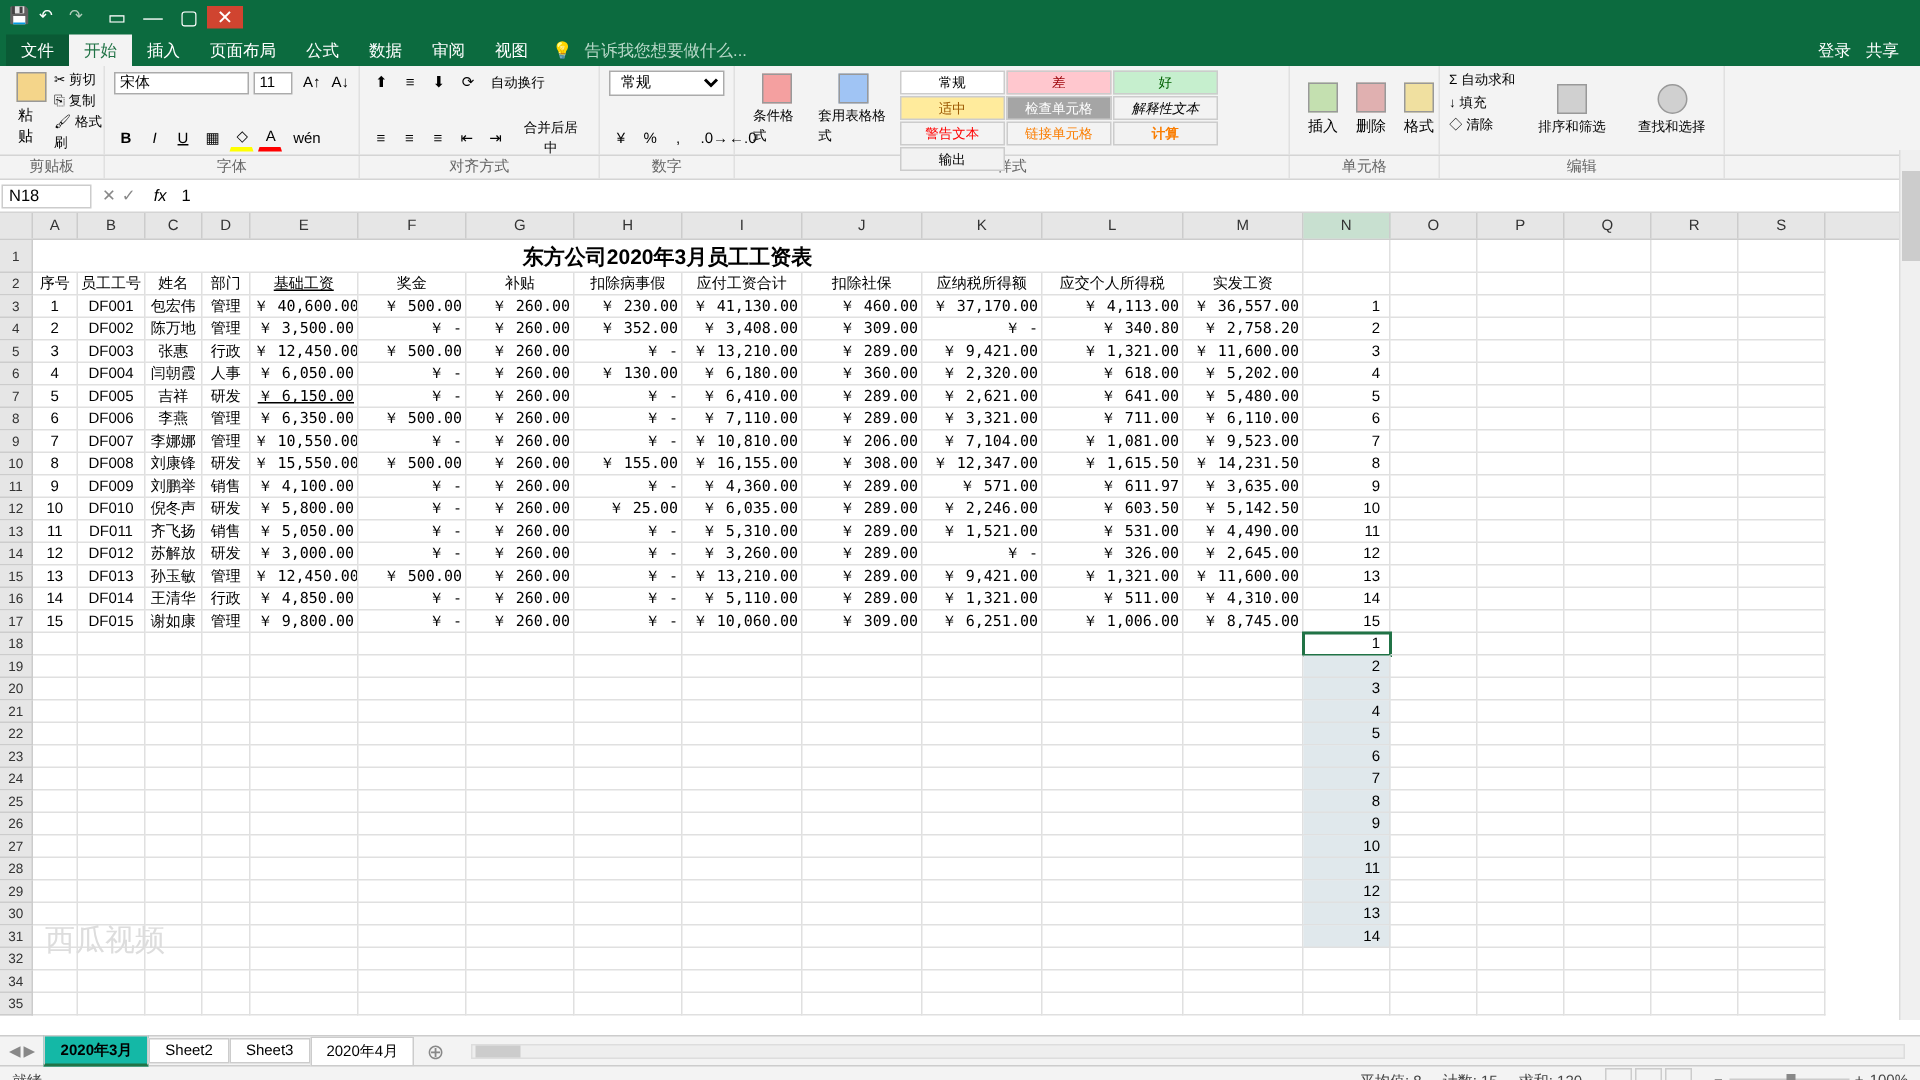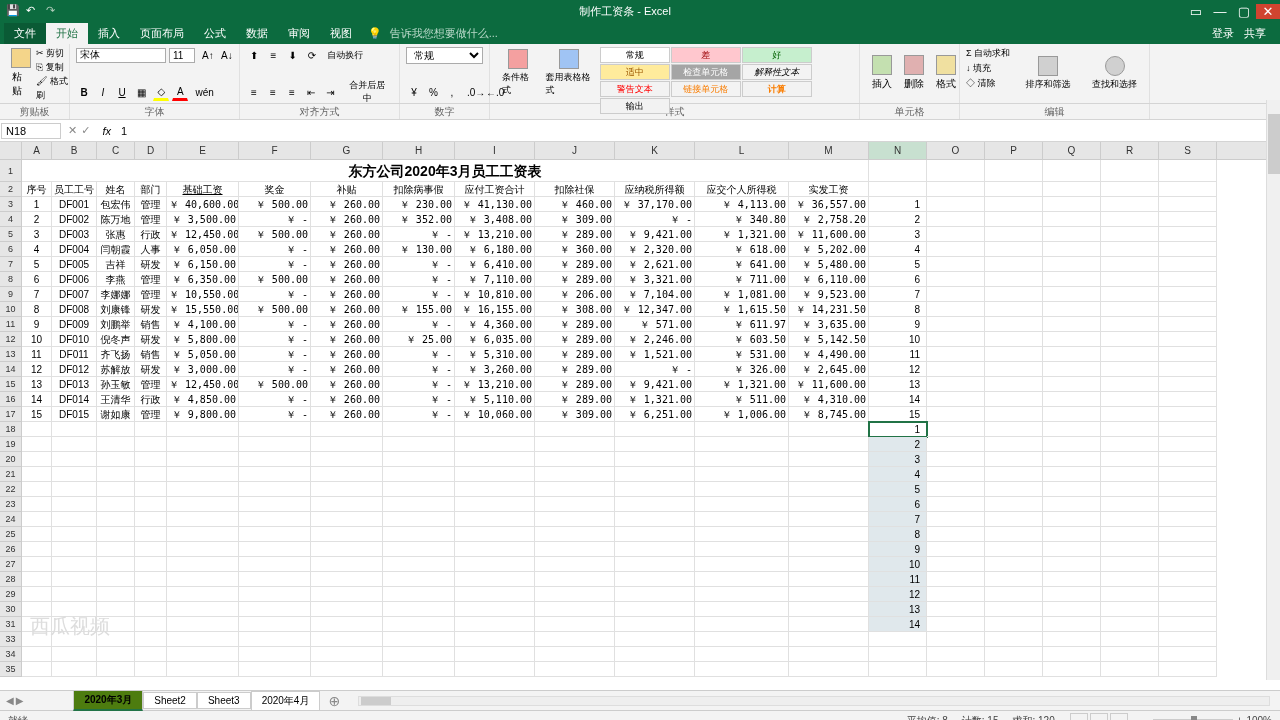--- a/index.html
+++ b/index.html
@@ -70,21 +70,21 @@
 .cell.txt { text-align: center; }
 .cell.num { text-align: right; font-family: "Simsun", monospace; }
 .cell.seq { text-align: right; padding-right: 6px; }
 .selected-range { background: #e0e8ec; }
 .selected-cursor { outline: 2px solid #217346; outline-offset: -1px; background: #fff !important; }
 
 
 .sheettabs { height: 20px; background: #f3f3f3; border-top: 1px solid #ccc; display: flex; align-items: center; font-size: 10px; }
 .sheettabs .nav { display: flex; gap: 2px; padding: 0 6px; color: #888; }
 .sheettabs .stab { padding: 2px 10px; border: 1px solid #ccc; background: #fff; cursor: pointer; }
-.sheettabs .stab.active { background: #4d7c0f; border-bottom: 2px solid #217346; font-weight: bold; margin-left: 44px; }
+.sheettabs .stab.active { background: #14b8a6; border-bottom: 2px solid #217346; font-weight: bold; }
 .sheettabs .add { padding: 0 8px; color: #888; cursor: pointer; font-size: 14px; }
 .sheettabs .hscroll { flex: 1; margin: 0 10px; height: 10px; background: #eee; border: 1px solid #ddd; position: relative; }
 .sheettabs .hscroll .thumb { position: absolute; left: 2px; width: 30px; height: 8px; background: #ccc; }
 
 
 .statusbar { height: 20px; background: #f3f3f3; border-top: 1px solid #ccc; display: flex; align-items: center; font-size: 10px; color: #444; padding: 0 8px; }
 .statusbar .right { margin-left: auto; display: flex; gap: 14px; align-items: center; }
 .statusbar .views span { display: inline-block; width: 18px; height: 14px; border: 1px solid #ccc; margin: 0 1px; }
 .statusbar .zoom { display: flex; align-items: center; gap: 4px; }
 .statusbar .zoom .track { width: 80px; height: 4px; background: #ccc; position: relative; }
@@ -99,21 +99,20 @@
 </style>
 </head>
 <body>
 
 <div class="titlebar">
   <div class="qat">
     <span style="color:#fff">💾</span>
     <span style="color:#fff">↶</span>
     <span style="color:#b0ccba">↷</span>
   </div>
-  <div class="title">制作工资条 - Excel</div>
   <div class="winbtns">
     <span>▭</span>
     <span>—</span>
     <span>▢</span>
     <span style="background:#d04430">✕</span>
   </div>
 </div>
 
 <div class="tabs">
   <div class="tab file">文件</div>
@@ -413,21 +412,21 @@
         <div class="cell " style="width: 58px;"></div>
         <div class="cell " style="width: 58px;"></div>
         <div class="cell " style="width: 58px;"></div>
       </div>
       <div class="row ">
         <div class="rh">7</div>
         <div class="cell txt" style="width: 30px;">5</div>
         <div class="cell txt" style="width: 45px;">DF005</div>
         <div class="cell txt" style="width: 38px;">吉祥</div>
         <div class="cell txt" style="width: 32px;">研发</div>
-        <div class="cell num" style="width: 72px;">￥  6,150.00</div>
+        <div class="cell num" style="width: 72px; text-decoration: underline;">￥  6,150.00</div>
         <div class="cell num" style="width: 72px;">￥    -</div>
         <div class="cell num" style="width: 72px;">￥ 260.00</div>
         <div class="cell num" style="width: 72px;">￥    -</div>
         <div class="cell num" style="width: 80px;">￥  6,410.00</div>
         <div class="cell num" style="width: 80px;">￥ 289.00</div>
         <div class="cell num" style="width: 80px;">￥  2,621.00</div>
         <div class="cell num" style="width: 94px;">￥     641.00</div>
         <div class="cell num" style="width: 80px;">￥  5,480.00</div>
         <div class="cell seq" style="width: 58px;">5</div>
         <div class="cell " style="width: 58px;"></div>
@@ -958,21 +957,21 @@
         <div class="cell " style="width: 94px;"></div>
         <div class="cell " style="width: 80px;"></div>
         <div class="cell seq selected-range" style="width: 58px;">14</div>
         <div class="cell " style="width: 58px;"></div>
         <div class="cell " style="width: 58px;"></div>
         <div class="cell " style="width: 58px;"></div>
         <div class="cell " style="width: 58px;"></div>
         <div class="cell " style="width: 58px;"></div>
       </div>
       <div class="row ">
-        <div class="rh">33</div>
+        <div class="rh">32</div>
         <div class="cell " style="width: 30px;"></div>
         <div class="cell " style="width: 45px;"></div>
         <div class="cell " style="width: 38px;"></div>
         <div class="cell " style="width: 32px;"></div>
         <div class="cell " style="width: 72px;"></div>
         <div class="cell " style="width: 72px;"></div>
         <div class="cell " style="width: 72px;"></div>
         <div class="cell " style="width: 72px;"></div>
         <div class="cell " style="width: 80px;"></div>
         <div class="cell " style="width: 80px;"></div>

